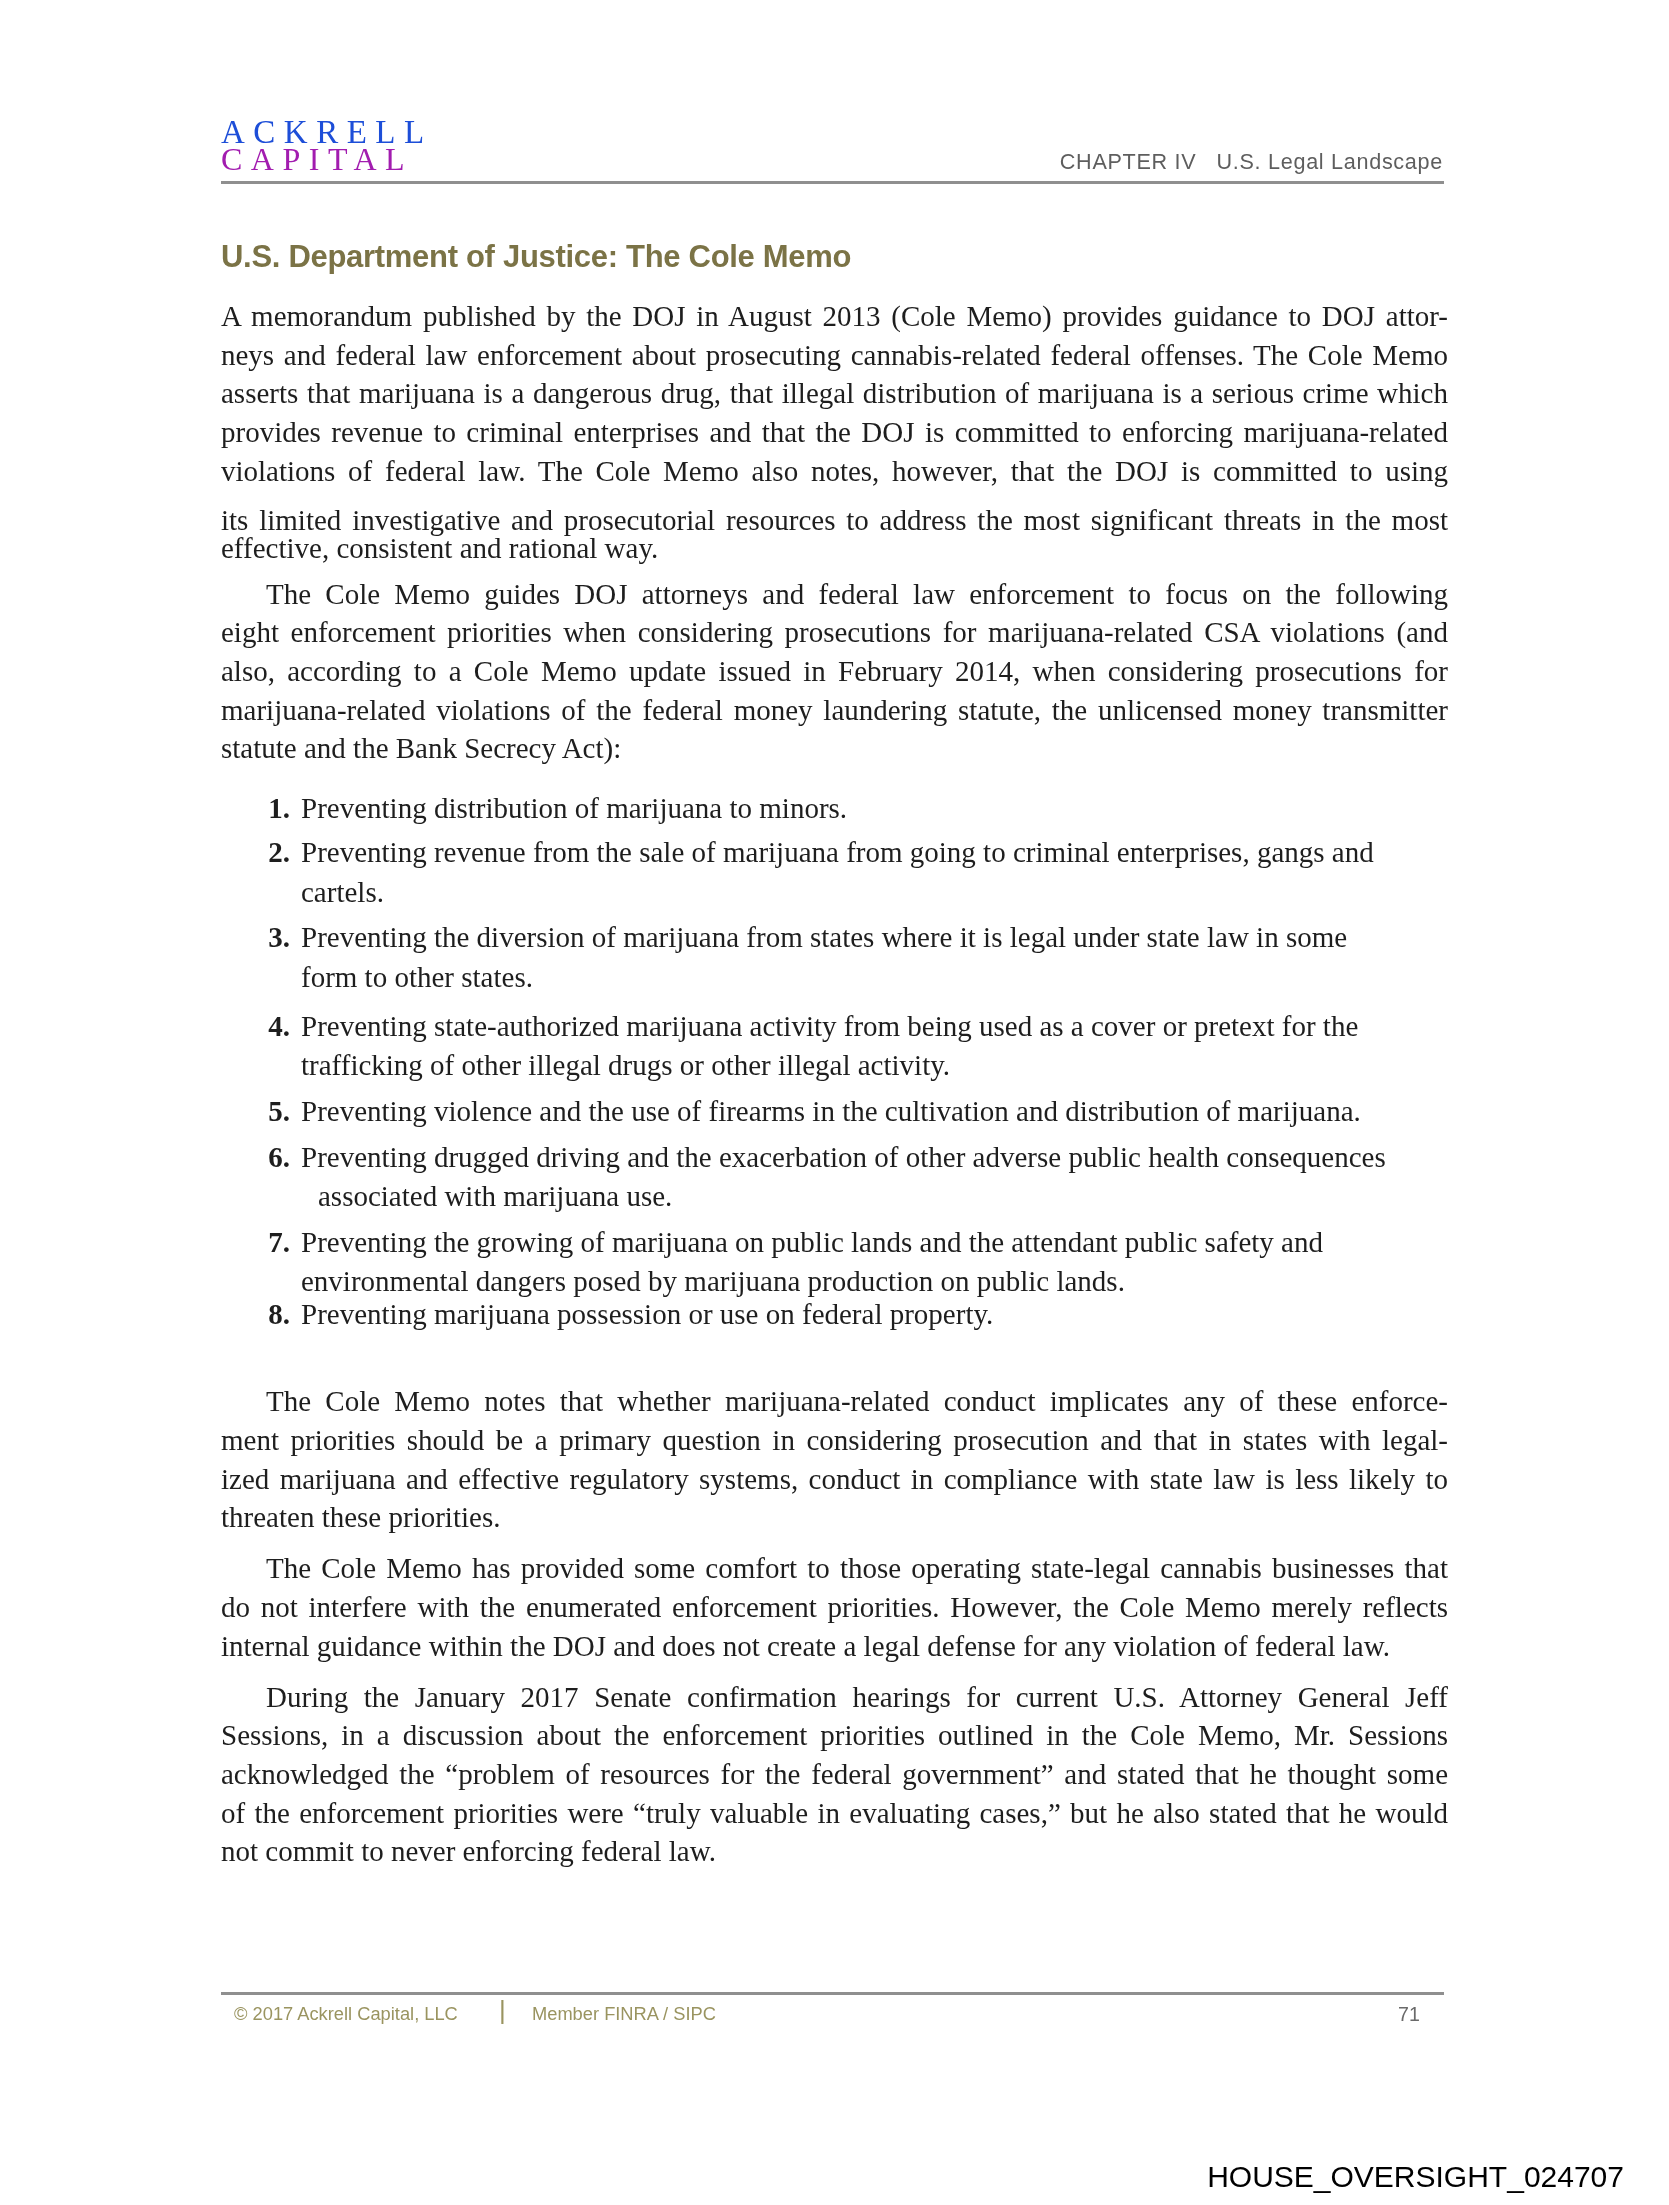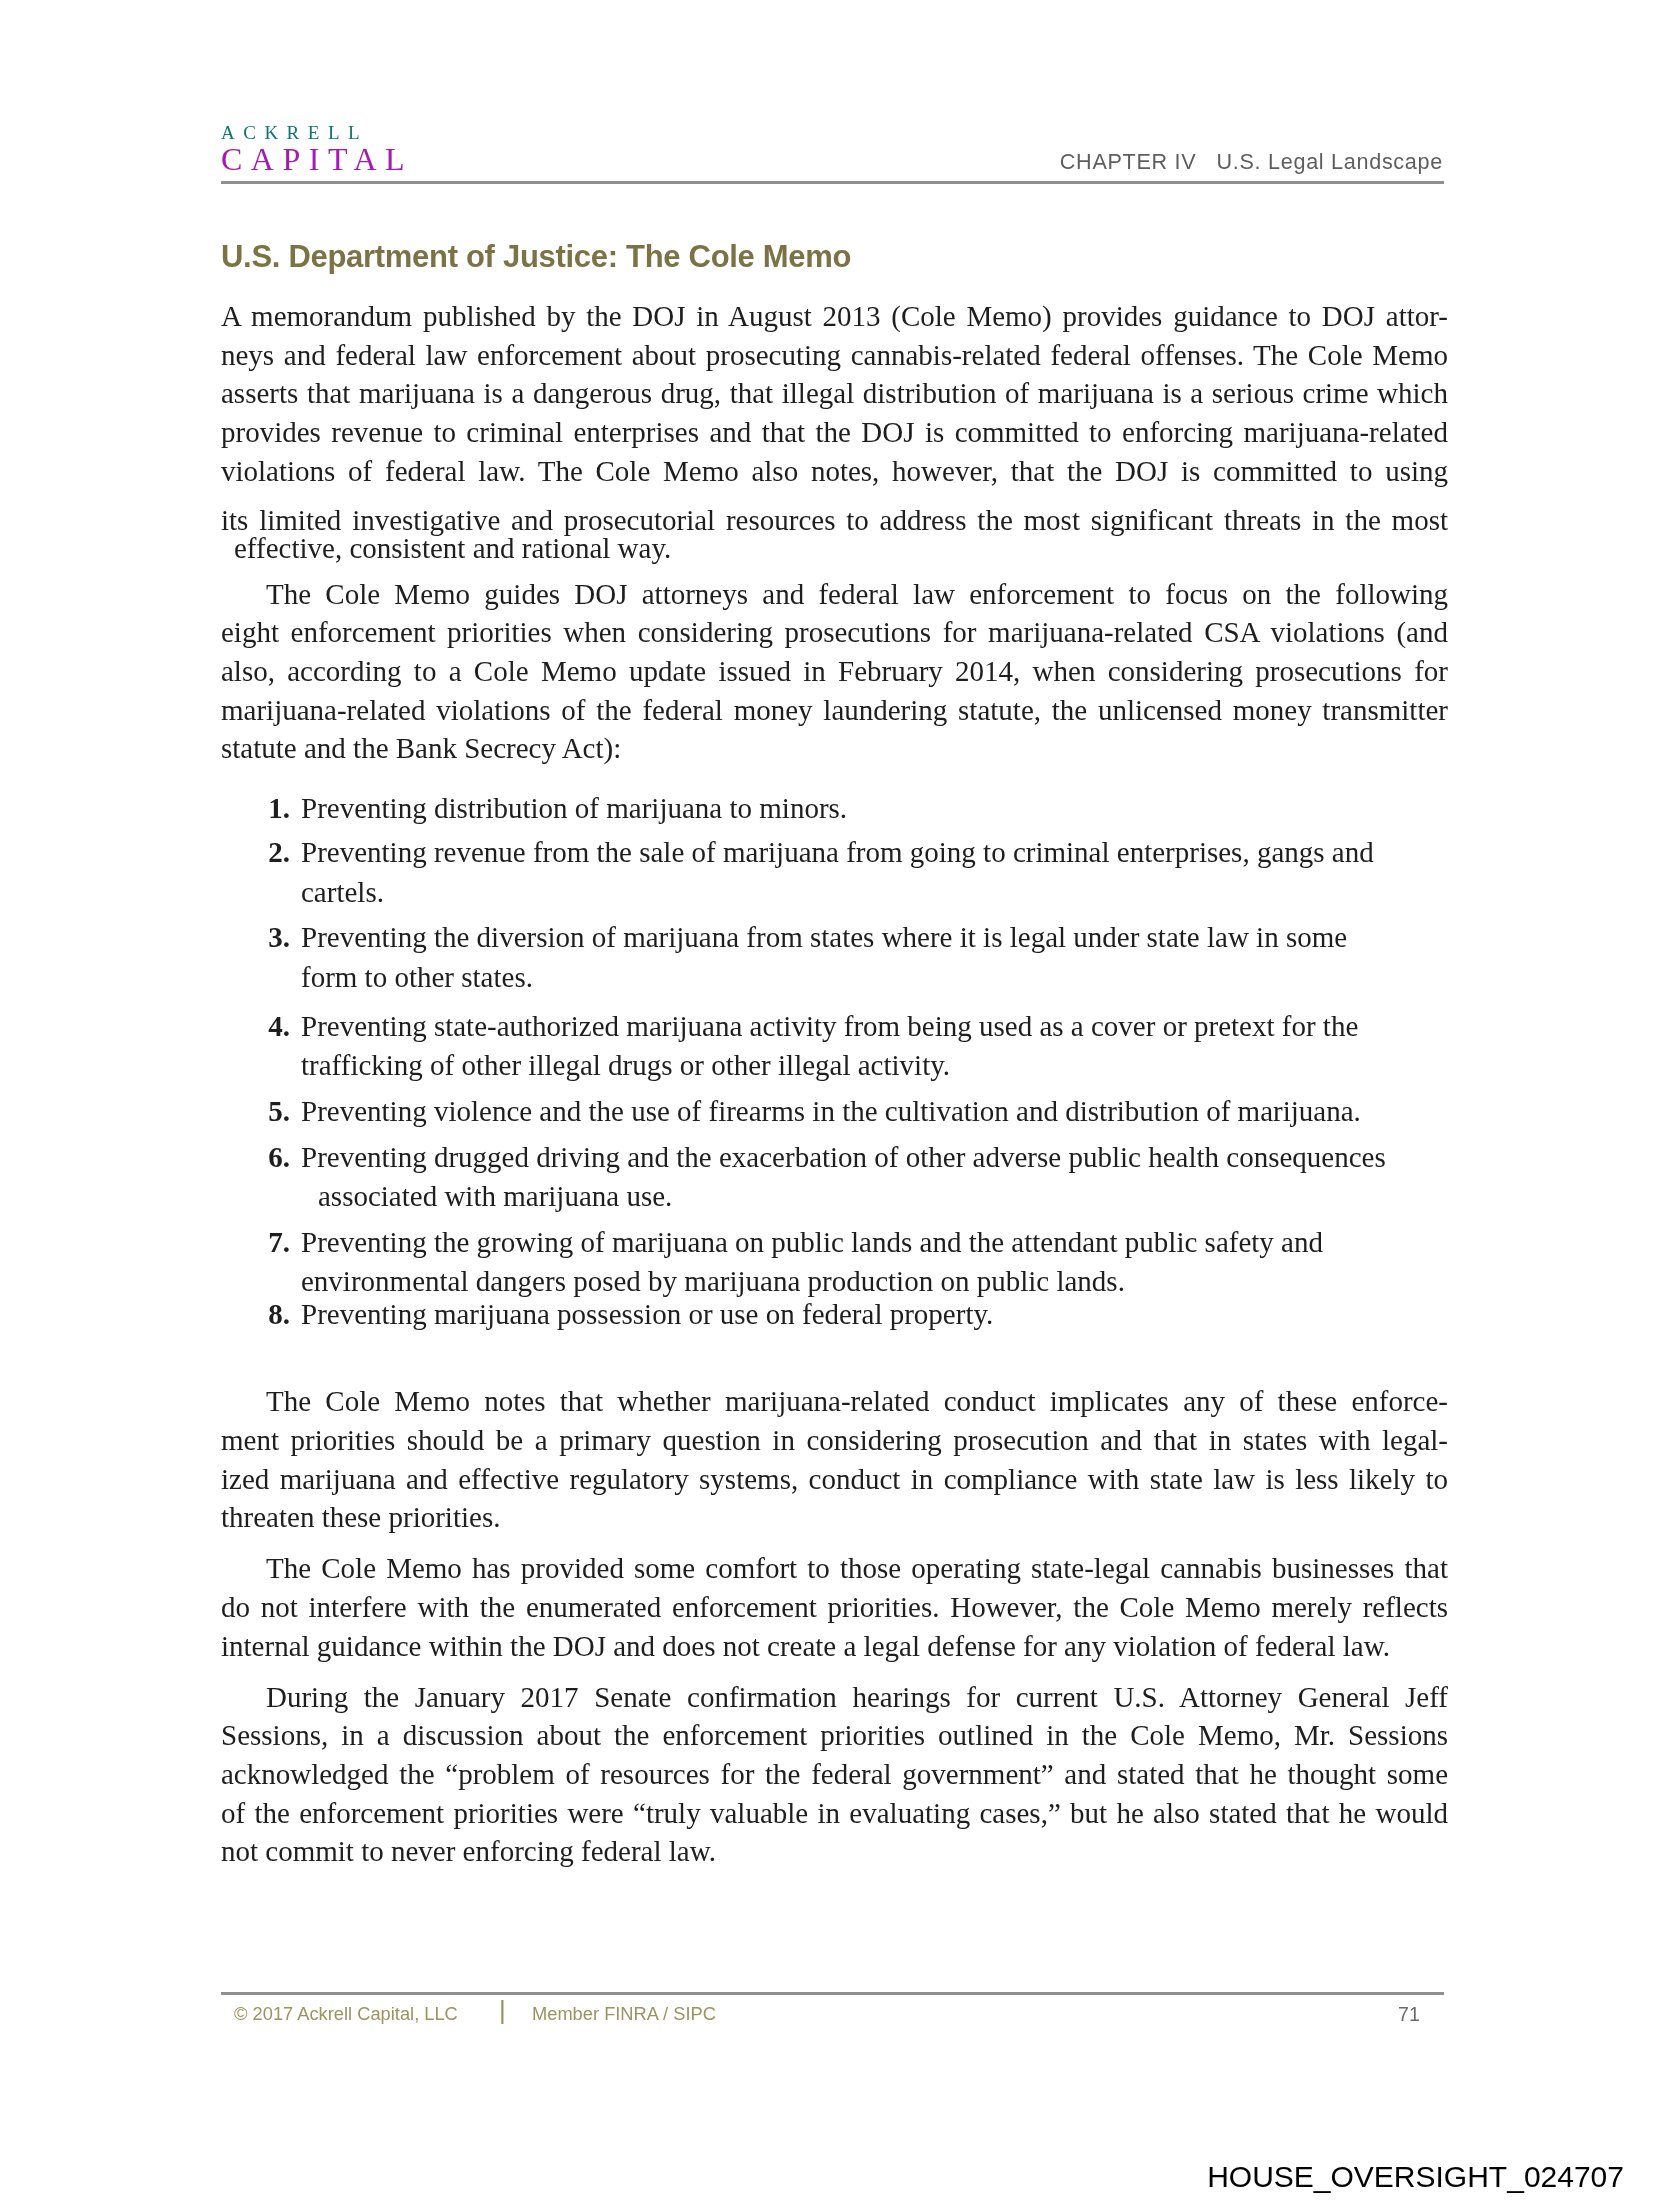--- a/index.html
+++ b/index.html
@@ -1,18 +1,18 @@
 <!DOCTYPE html>
 <html style="font-size:10.5px"><head>
 <meta charset="utf-8">
 <style>
   html, body { margin: 0; padding: 0; background: #ffffff; }
   body { width: 1669px; height: 2205px; position: relative; overflow: hidden; }
   .abs { position: absolute; }
-  .logo1 { left: 221px; top: 119px; width: 177px; font-family: "Liberation Serif", serif; font-size: 19px; line-height: 27px; color: #0f766e; letter-spacing: 8.5px; font-weight: normal; }
+  .logo1 { left: 221px; top: 119px; width: 177px; font-family: "Liberation Serif", serif; font-size: 33px; line-height: 27px; color: #1d4ed8; letter-spacing: 8.5px; font-weight: normal; }
   .logo2 { left: 221px; top: 146px; width: 177px; font-family: "Liberation Serif", serif; font-size: 32px; line-height: 27px; color: #a21caf; letter-spacing: 8.5px; }
   .chapter { right: 226px; top: 149px; font-family: "Liberation Sans", sans-serif; font-size: 21.6px; line-height: 26px; color: #5e5e5e; white-space: pre; letter-spacing: 0.7px; }
   .rule { left: 221px; width: 1223px; height: 2.6px; background: #8f8f8f; }
   .heading { left: 221px; top: 238px; font-family: "Liberation Sans", sans-serif; font-weight: bold; font-size: 31px; line-height: 37px; color: #7b7346; white-space: nowrap; letter-spacing: -0.3px; }
   .body { font-family: "Liberation Serif", serif; font-size: 29px; color: #1e1e1e; }
   .line { position: absolute; left: 221px; width: 1227px; height: 39px; line-height: 39px; white-space: nowrap; text-align: justify; text-align-last: justify; }
   .line.last { text-align-last: left; }
   .line.indent { left: 266px; width: 1182px; }
   .li-num { position: absolute; left: 257px; width: 33px; font-weight: bold; line-height: 39px; height: 39px; text-align: right; }
   .li-line { position: absolute; left: 301px; line-height: 39px; height: 39px; white-space: nowrap; }
@@ -32,21 +32,21 @@
 <div class="abs heading">U.S. Department of Justice: The Cole Memo</div>
 
 <div class="body">
   <div id="p1">
       <div class="line" style="top: 297px;">A memorandum published by the DOJ in August 2013 (Cole Memo) provides guidance to DOJ attor-</div>
       <div class="line" style="top: 336px;">neys and federal law enforcement about prosecuting cannabis-related federal offenses. The Cole Memo</div>
       <div class="line" style="top: 374px;">asserts that marijuana is a dangerous drug, that illegal distribution of marijuana is a serious crime which</div>
       <div class="line" style="top: 413px;">provides revenue to criminal enterprises and that the DOJ is committed to enforcing marijuana-related</div>
       <div class="line" style="top: 452px;">violations of federal law. The Cole Memo also notes, however, that the DOJ is committed to using</div>
       <div class="line" style="top: 490px; margin-top: 11px;">its limited investigative and prosecutorial resources to address the most significant threats in the most</div>
-      <div class="line last" style="top: 529px; margin-left: 13px;">effective, consistent and rational way.</div>
+      <div class="line last" style="top: 529px;">effective, consistent and rational way.</div>
     </div>
   <div id="p2">
       <div class="line indent" style="top: 575px;">The Cole Memo guides DOJ attorneys and federal law enforcement to focus on the following</div>
       <div class="line" style="top: 613px;">eight enforcement priorities when considering prosecutions for marijuana-related CSA violations (and</div>
       <div class="line" style="top: 652px;">also, according to a Cole Memo update issued in February 2014, when considering prosecutions for</div>
       <div class="line" style="top: 691px;">marijuana-related violations of the federal money laundering statute, the unlicensed money transmitter</div>
       <div class="line last" style="top: 729px;">statute and the Bank Secrecy Act):</div>
     </div>
   <div id="plist">
       <div>

